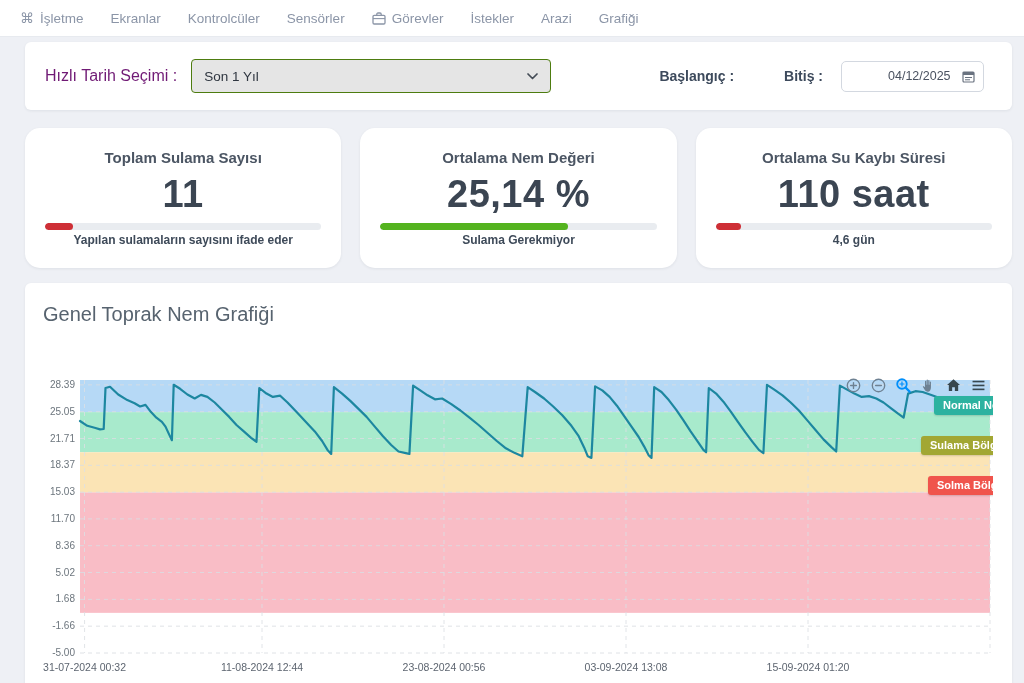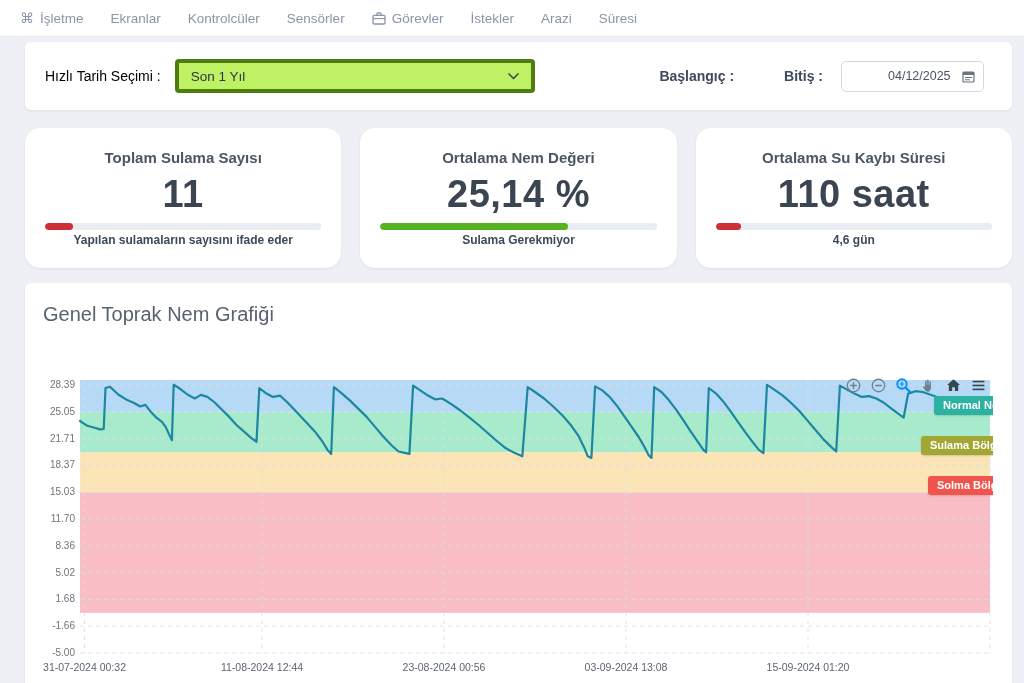--- a/index.html
+++ b/index.html
@@ -11,22 +11,22 @@
             border-bottom:1px solid #e7eaef; display:flex; align-items:center; padding-left:20px; gap:27px; z-index:5; }
   .nav-item { display:flex; align-items:center; gap:6px; font-size:13.5px; color:#8b95a7; cursor:pointer; white-space:nowrap; }
   .nav-item .glyph { font-size:14px; color:#8b95a7; line-height:1; }
   .nav-item svg { display:block; }
 
   
   .card { position:absolute; background:#ffffff; border-radius:6px; box-shadow:0 1px 3px rgba(40,50,70,.08); }
 
   
   .filter-card { left:25px; top:42px; width:987px; height:68px; display:flex; align-items:center; padding:0 20px; }
-  .filter-label { font-size:14px; color:#000000; font-weight:500; margin-right:14px; white-space:nowrap; }
-  .select-box { width:360px; height:34px; border:4px solid #4d7c0f; border-radius:4px; background:#bef264;
+  .filter-label { font-size:16px; color:#701a75; font-weight:500; margin-right:14px; white-space:nowrap; }
+  .select-box { width:360px; height:34px; border:1px solid #4d7c0f; border-radius:4px; background:#e5e5e5;
                 display:flex; align-items:center; justify-content:space-between; padding:0 12px; cursor:pointer; }
   .select-box span { font-size:13.5px; color:#2f3640; }
   .date-group { margin-left:auto; display:flex; align-items:center; gap:18px; }
   .date-label { font-size:14px; color:#3d4a5c; font-weight:600; white-space:nowrap; }
   .date-box { height:31px; border:1px solid #d3d8e0; border-radius:5px; background:#fff;
               display:flex; align-items:center; padding:0 8px; gap:6px; }
   .date-box input { border:none; outline:none; width:68px; font-size:12.5px; color:#4a5260;
                     font-family:"Liberation Sans",sans-serif; background:transparent; }
   .date-box.second { margin-right:8px;padding-left:46px; }
   .gap-24 { width:14px; }
@@ -82,21 +82,21 @@
     </span>
     <span>Görevler</span>
   </div>
   <div class="nav-item">
     <span>İstekler</span>
   </div>
   <div class="nav-item">
     <span>Arazi</span>
   </div>
   <div class="nav-item">
-    <span>Süresi</span>
+    <span>Grafiği</span>
   </div>
 </div>
 
 <div class="card filter-card">
   <span class="filter-label">Hızlı Tarih Seçimi :</span>
   <div class="select-box">
     <span>Son 1 Yıl</span>
     <svg width="11" height="7" viewBox="0 0 11 7">
         <path d="M1 1l4.5 4.5L10 1" fill="none" stroke="#444c56" stroke-width="1.7" stroke-linecap="round" stroke-linejoin="round"></path>
       </svg>

